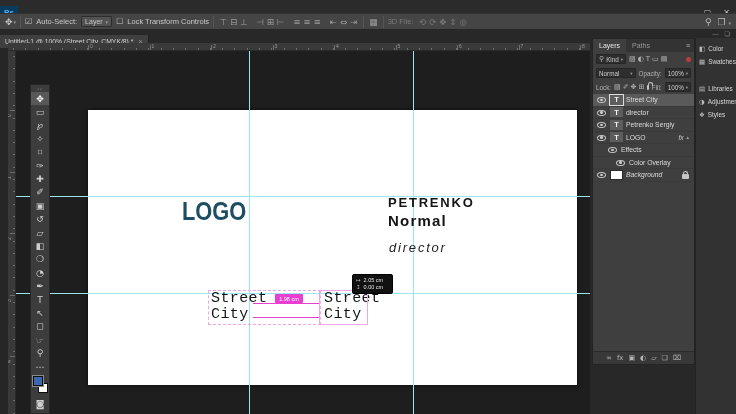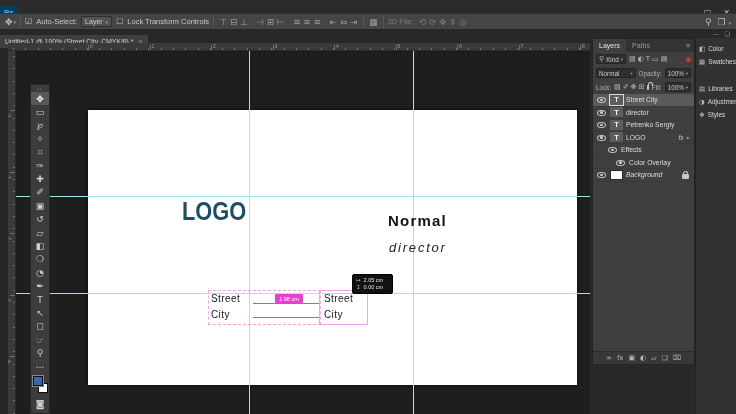--- a/index.html
+++ b/index.html
@@ -50,21 +50,21 @@
   #pasteboard { left:16px; top:51px; width:574px; height:363px; background:#1e1e1e; overflow:hidden; }
   #canvas { position:absolute; left:72px; top:59px; width:489px; height:275px; background:#ffffff;
     box-shadow:0 0 4px rgba(0,0,0,.7); }
   .guide-v { position:absolute; top:0; bottom:0; width:1px; background:var(--guide); }
   .guide-h { position:absolute; left:0; right:0; height:1px; background:var(--guide); }
   #logo-text { left:166px; top:145px; font-size:26px; font-weight:bold; color:var(--logo);
     transform:scaleX(.84); transform-origin:left top; letter-spacing:0; }
   #name1 { left:372px; top:144px; font-size:13px; font-weight:bold; color:#141414; letter-spacing:1.8px; }
   #name2 { left:372px; top:161px; font-size:15px; font-weight:bold; color:#141414; letter-spacing:1.2px; }
   #role  { left:373px; top:189px; font-size:13px; font-style:italic; color:#1e1e1e; letter-spacing:1.8px; }
-  .addr { font-size:10px; color:#161616; line-height:15.5px; letter-spacing:.4px; }
+  .addr { font-size:15px; color:#161616; line-height:15.5px; letter-spacing:.4px;font-family:Liberation Mono, monospace; }
   #addr-left  { left:195px; top:240px; }
   #addr-right { left:308px; top:240px; }
   #selbox1 { left:192px; top:239px; width:113px; height:35px; border:1px dashed var(--selbox); }
   #selbox2 { left:303px; top:239px; width:49px; height:35px; border:1px solid var(--selbox); }
   .mline { position:absolute; height:1px; background:var(--sel); }
   #mbadge { left:259px; top:243px; width:28px; height:9px; background:var(--sel); color:#fff;
     font-size:5.5px; display:flex; align-items:center; justify-content:center; border-radius:1px; }
   #hud { left:336px; top:223px; width:41px; background:#111; border:1px solid #000; border-radius:2px;
     padding:2px 3px; color:#e6e6e6; font-size:5.5px; line-height:7px; }
   #hud .r { display:flex; gap:3px; }
@@ -319,20 +319,21 @@
 
   <div id="pasteboard" class="abs">
     <div id="canvas"></div>
 
     <div class="guide-v" style="left:233px;"></div>
     <div class="guide-v" style="left:397px;"></div>
     <div class="guide-h" style="top:145px;"></div>
     <div class="guide-h" style="top:242px;"></div>
 
     <div id="logo-text" class="abs">LOGO</div>
+    <div id="name1" class="abs">PETRENKO</div>
     <div id="name2" class="abs">Normal</div>
     <div id="role" class="abs">director</div>
 
     <div id="addr-left" class="abs addr">
       <div>Street</div>
       <div>City</div>
     </div>
     <div id="addr-right" class="abs addr">
       <div>Street</div>
       <div>City</div>

